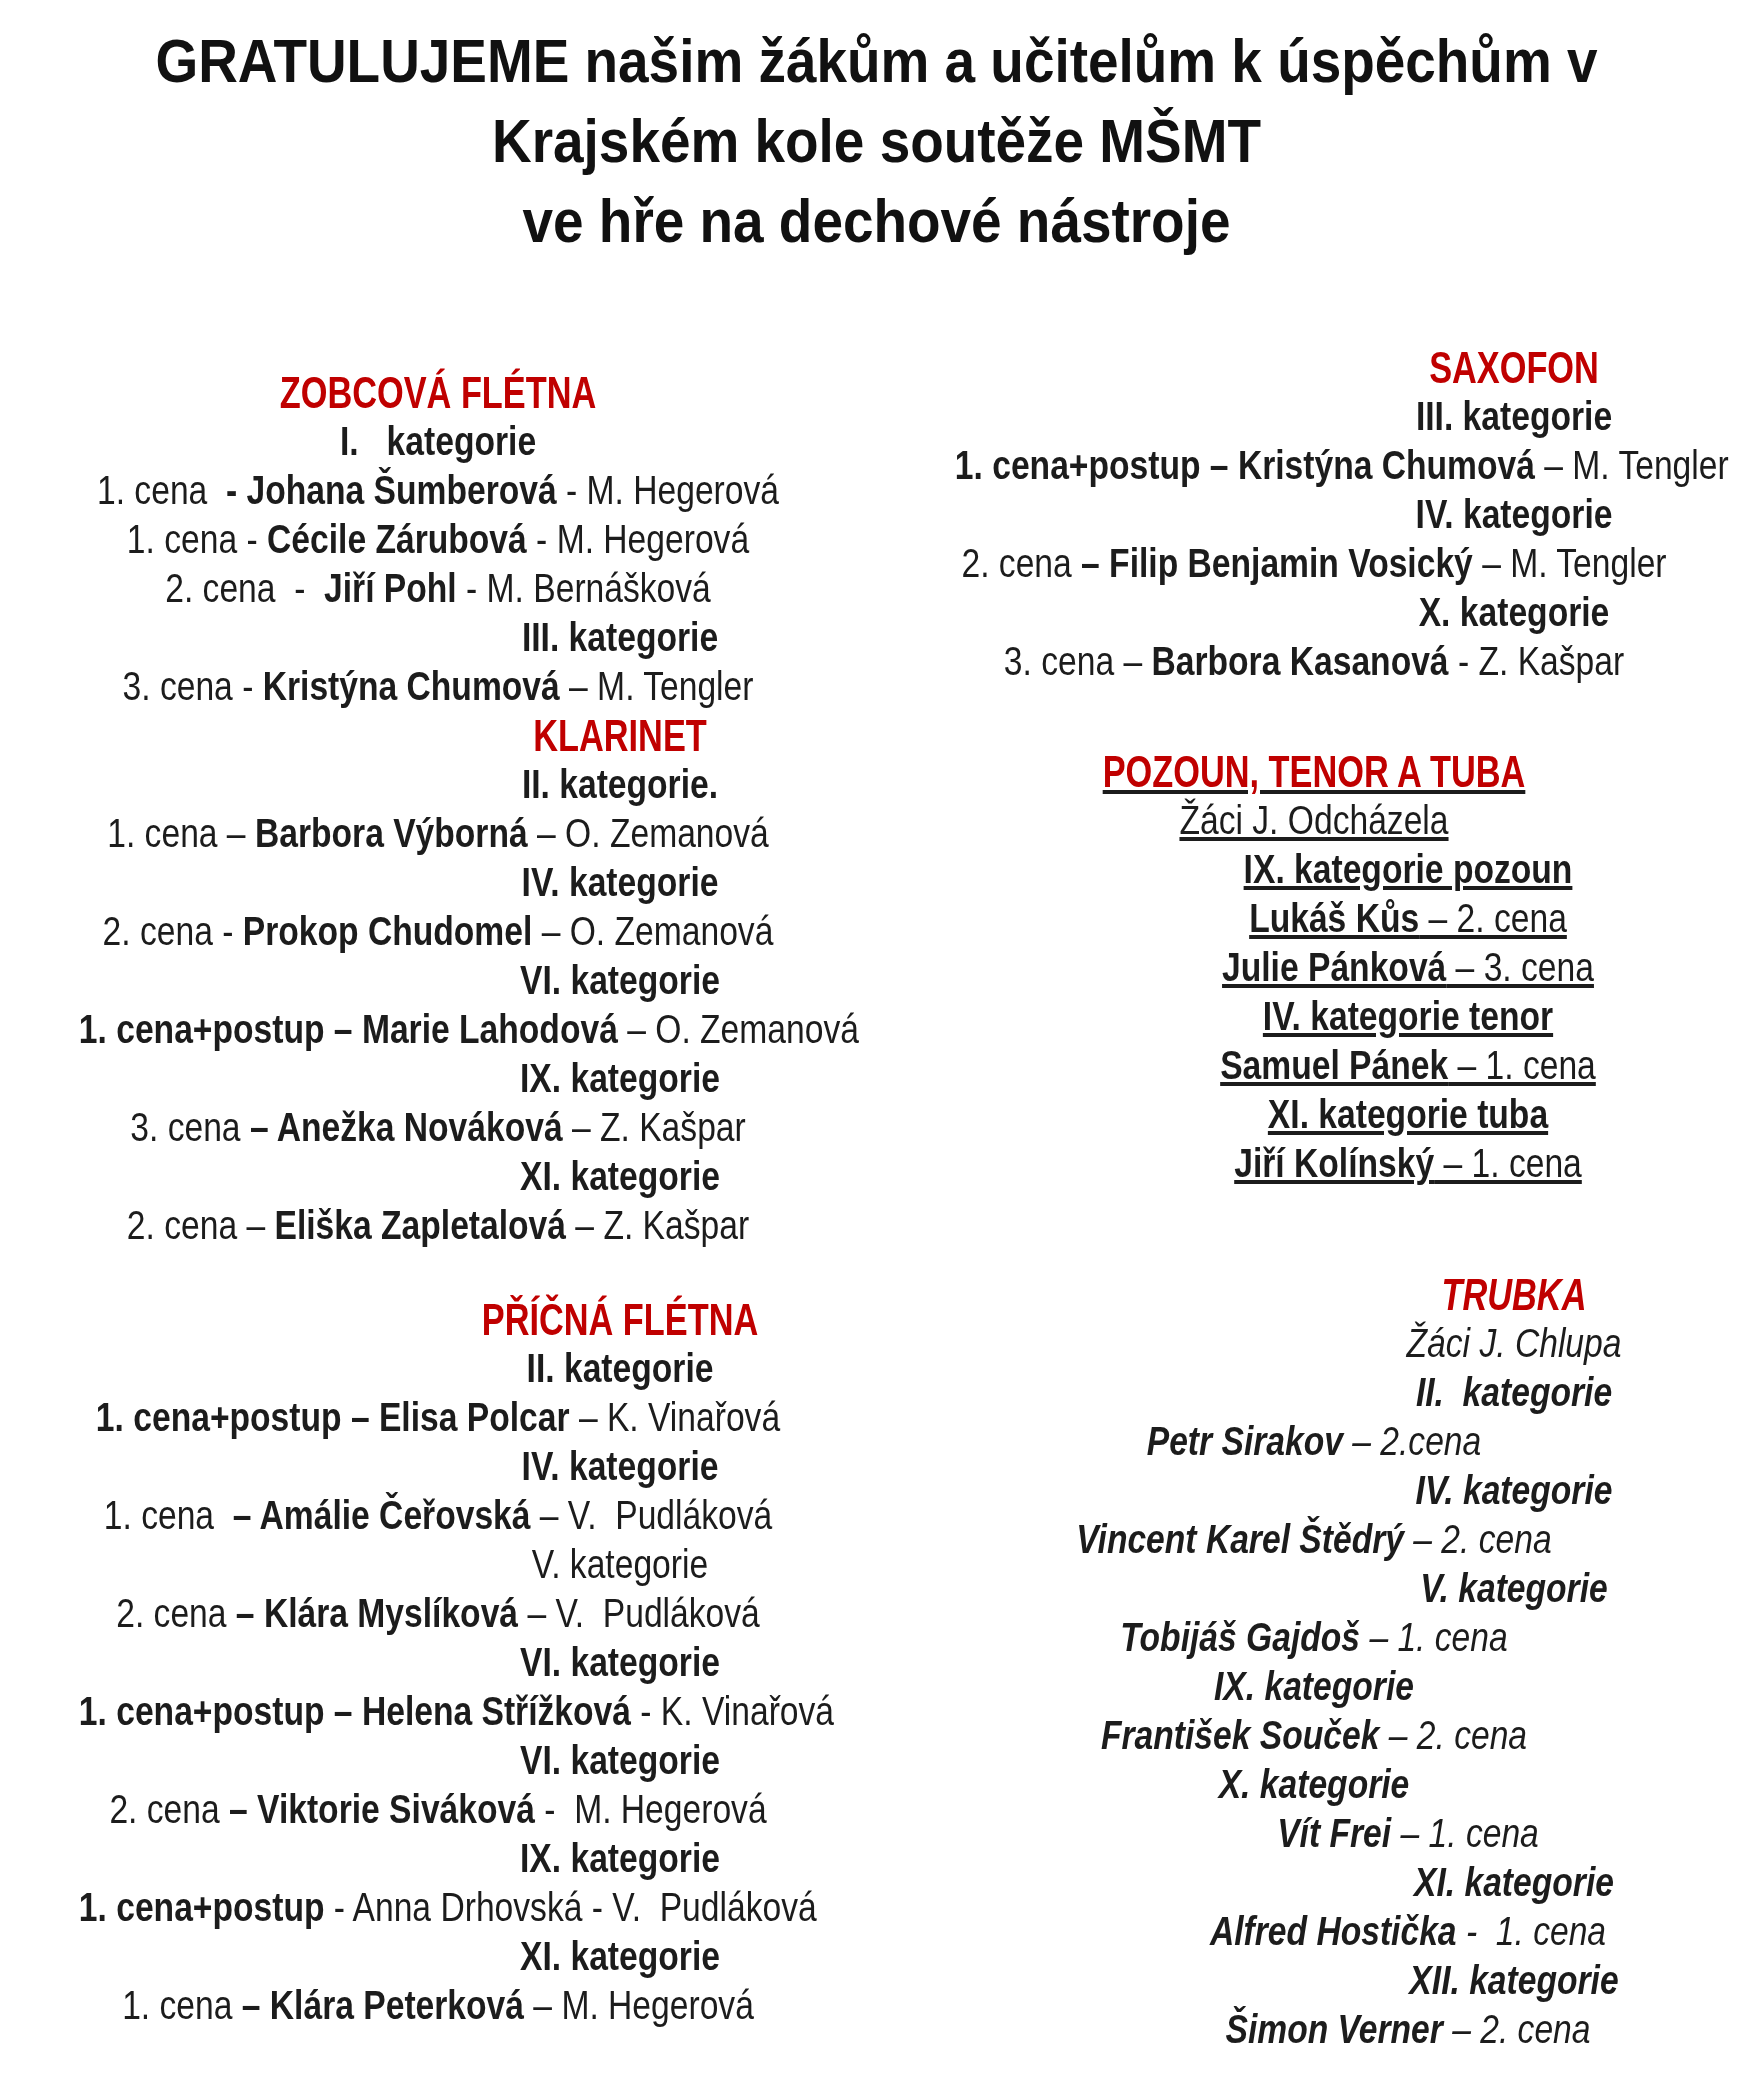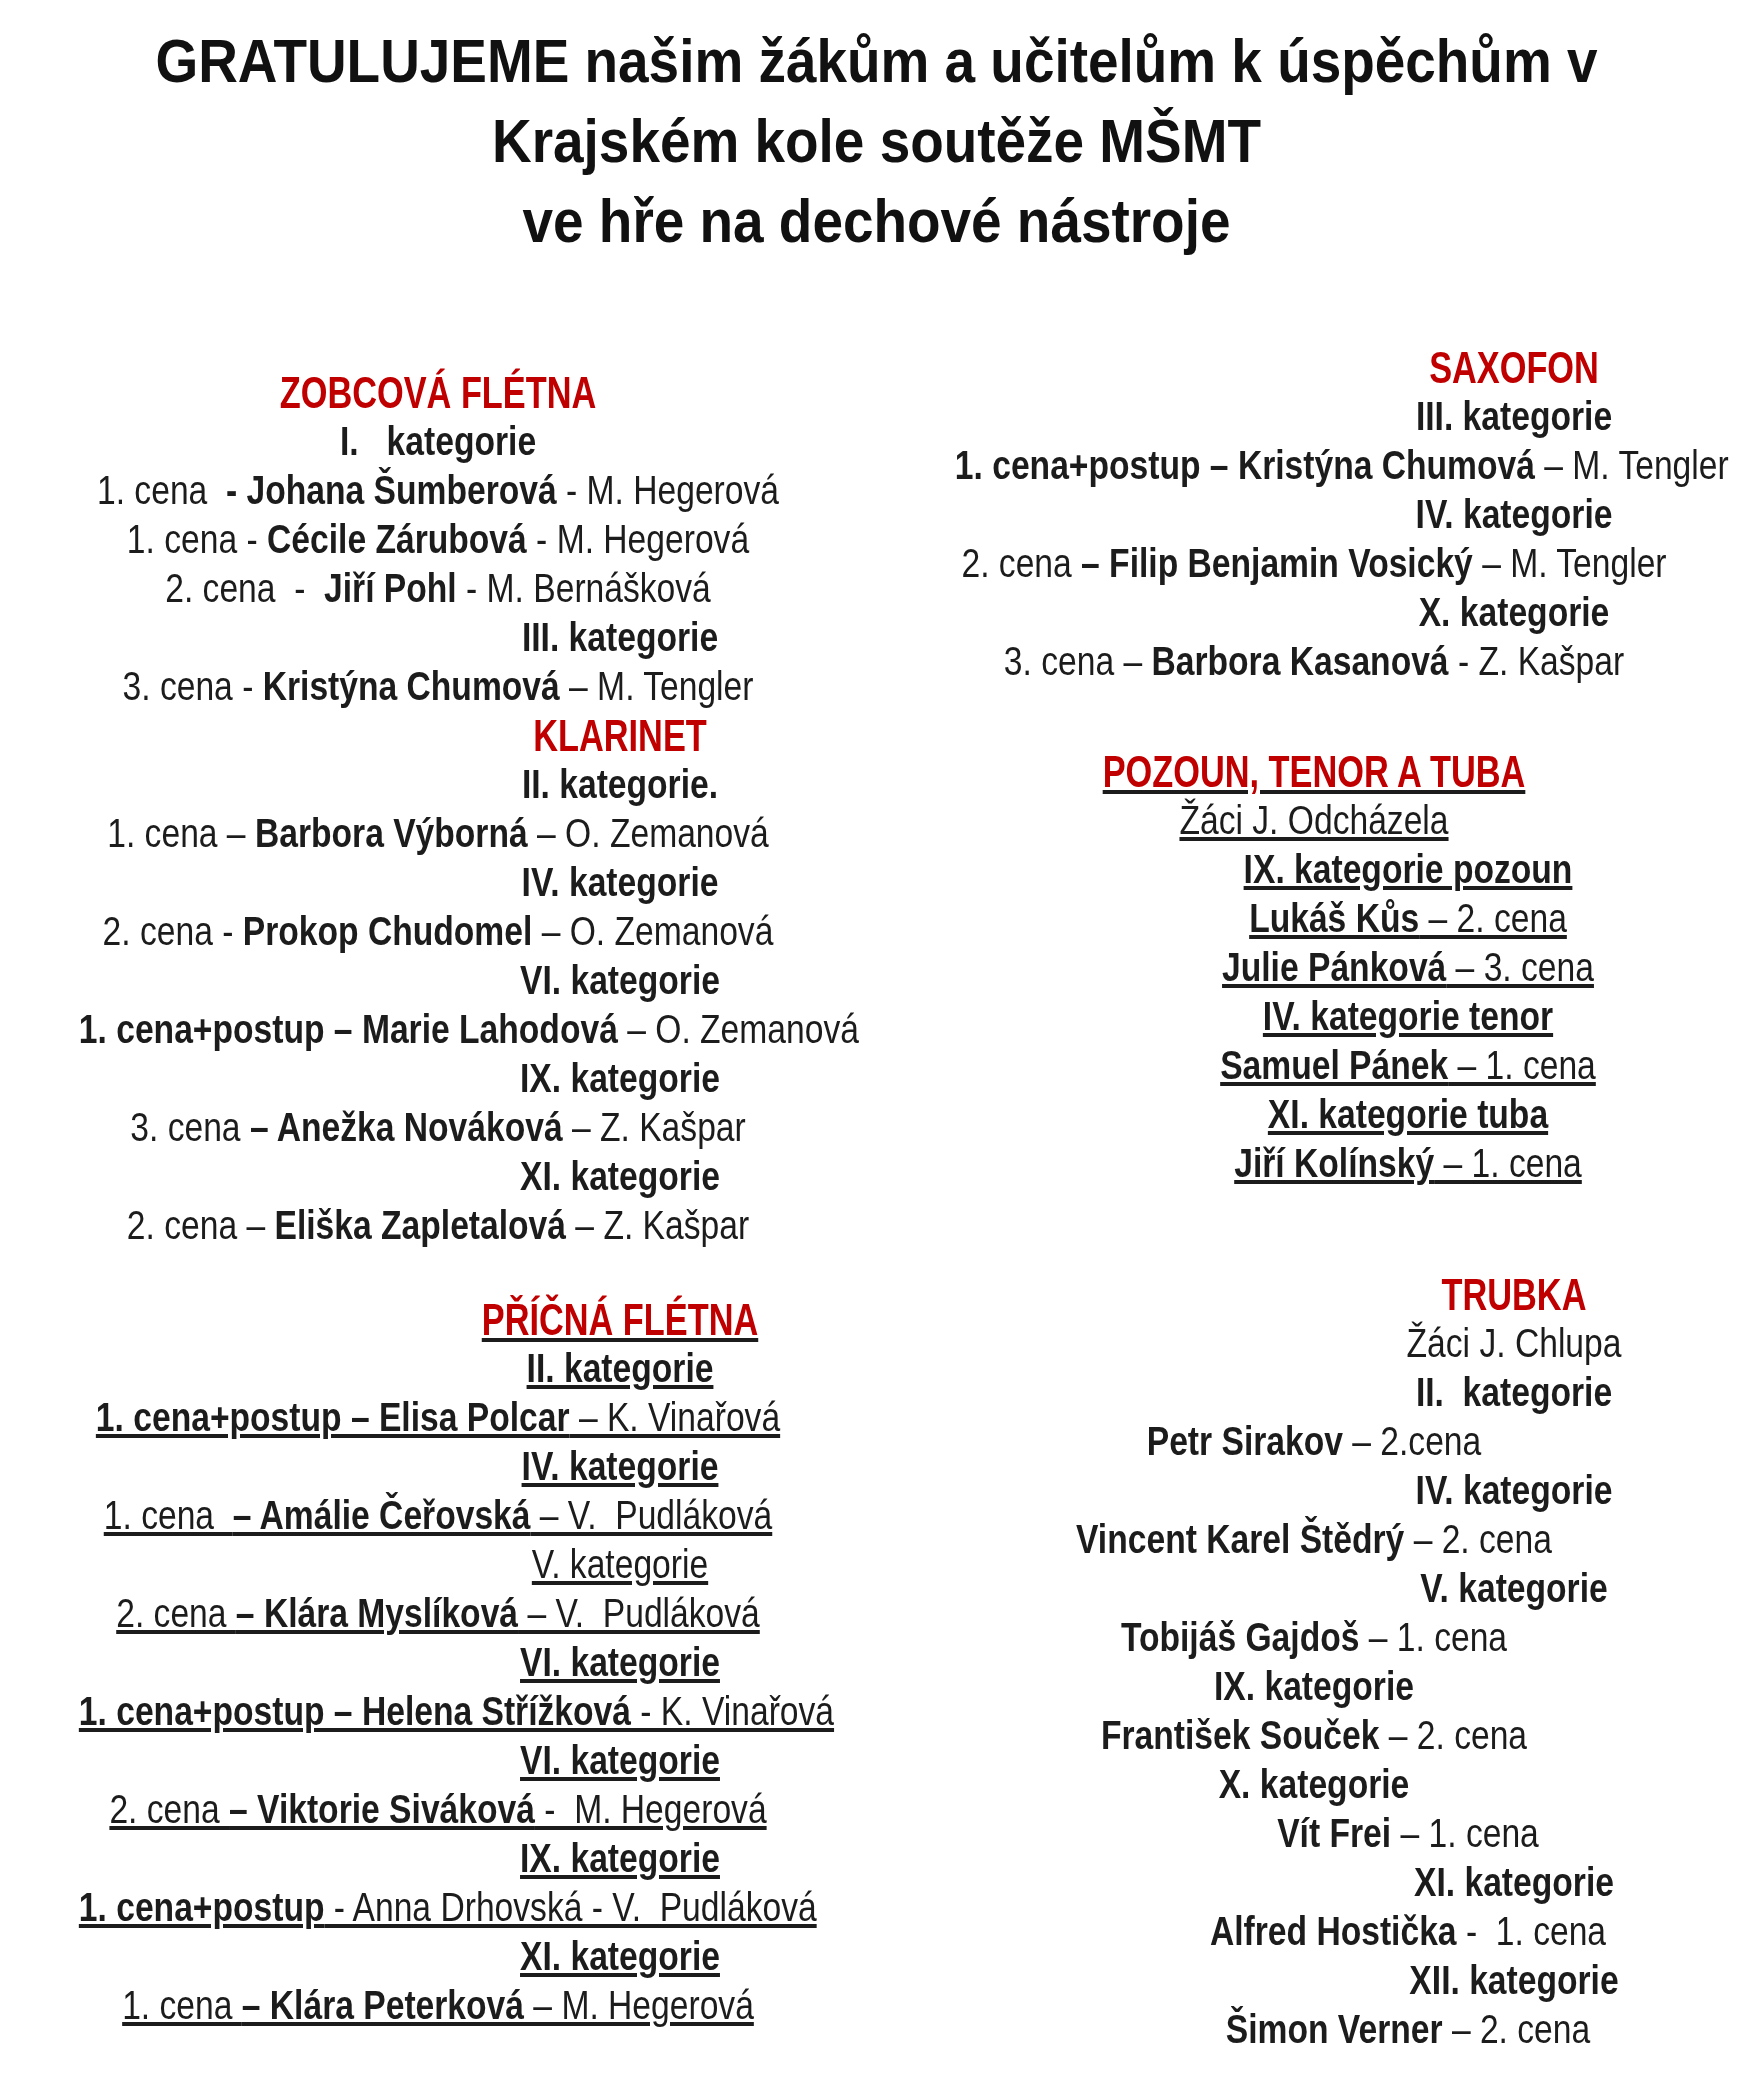--- a/index.html
+++ b/index.html
@@ -41,23 +41,23 @@
   }
   .column {
     width: 876px;
     flex: 0 0 876px;
     text-align: center;
   }
   .column--left  { --tx1: 90px; --tx2: 182px; }
   .column--right { --tx1: 94px; --tx2: 200px; }
 
   .sec { margin: 0; }
-  .column--left  .sec-3 { margin-top: 45px; text-decoration: underline; }
+  .column--left  .sec-3 { margin-top: 45px; }
   .column--right .sec-2 { margin-top: 61px; text-decoration: underline; }
-  .column--right .sec-3 { margin-top: 82px; }
+  .column--right .sec-3 { margin-top: 82px; font-style: italic; }
 
   .heading {
     font-size: 44px;
     font-weight: 700;
     line-height: 49px;
     color: #c00000;
     white-space: pre;
     --tx: 0px;
     transform: translateX(var(--tx)) scaleX(0.78);
     transform-origin: 50% 50%;

